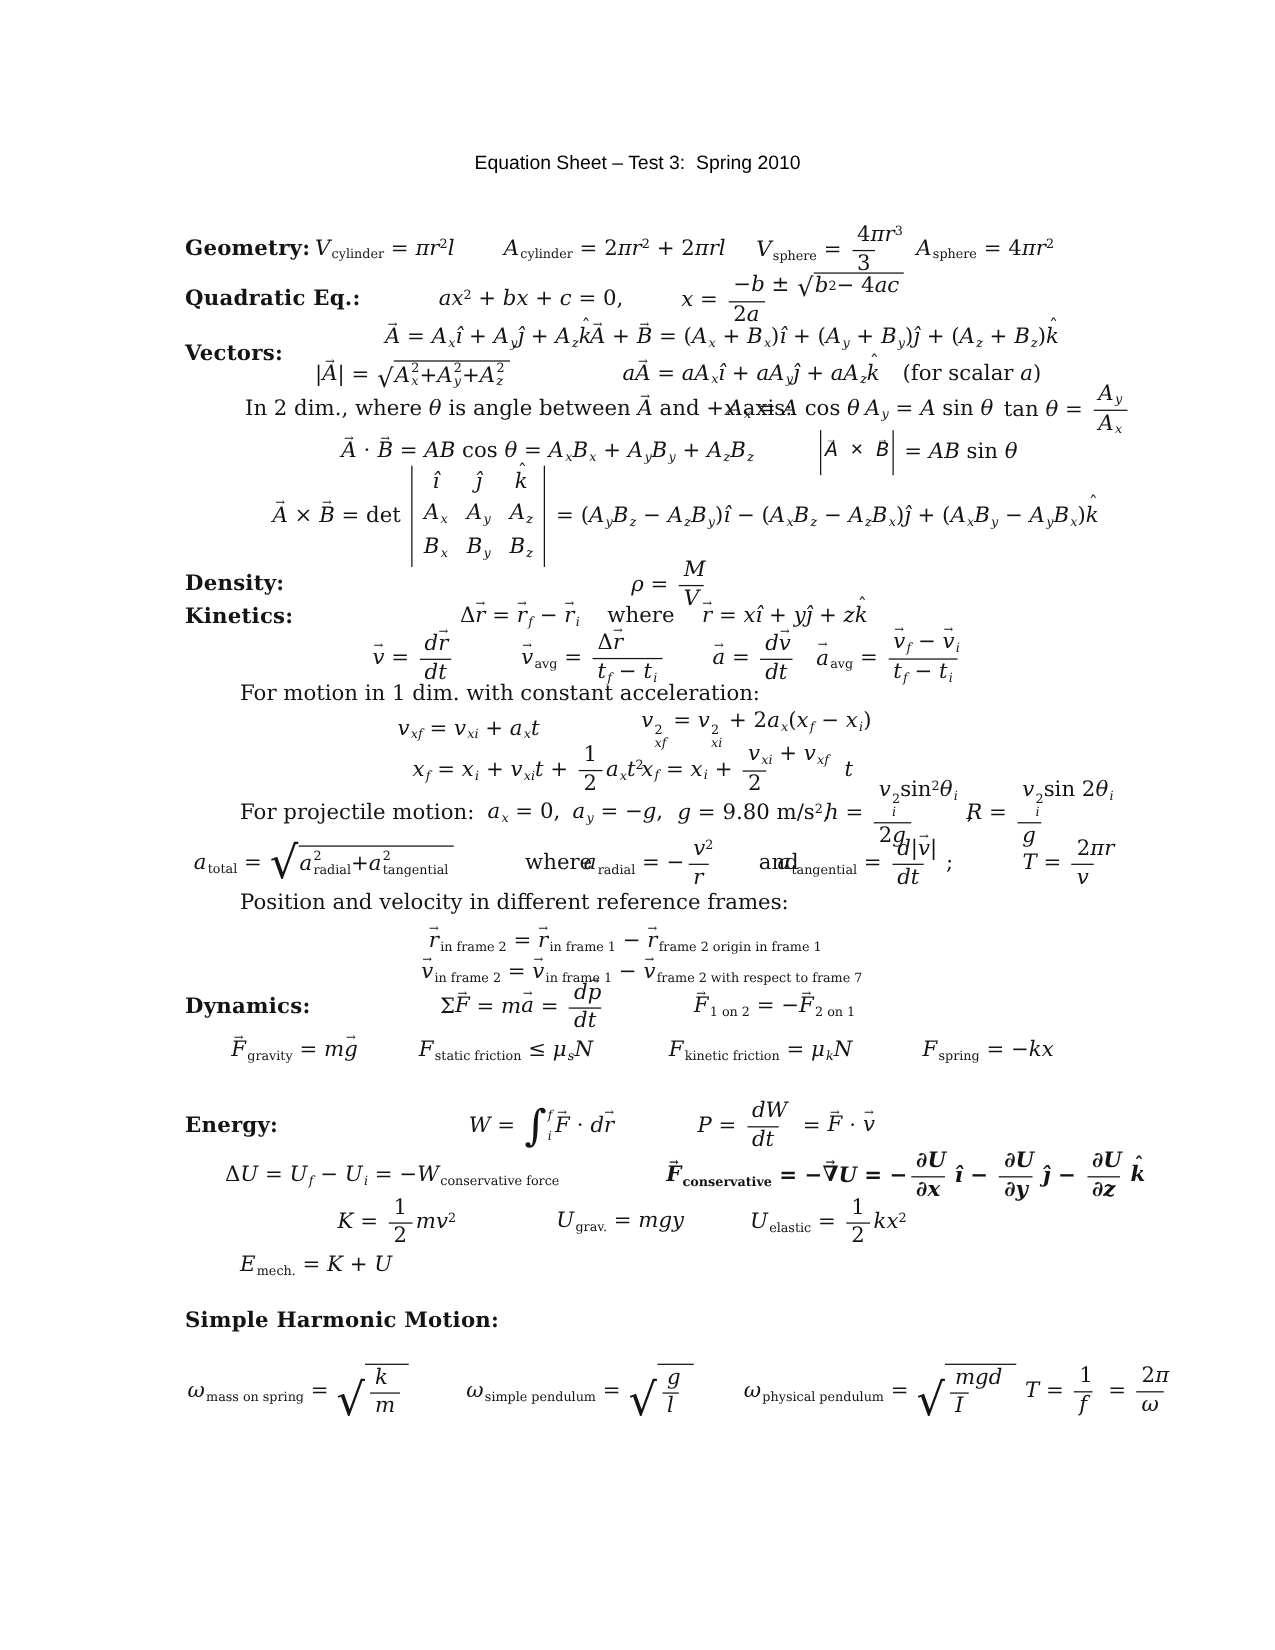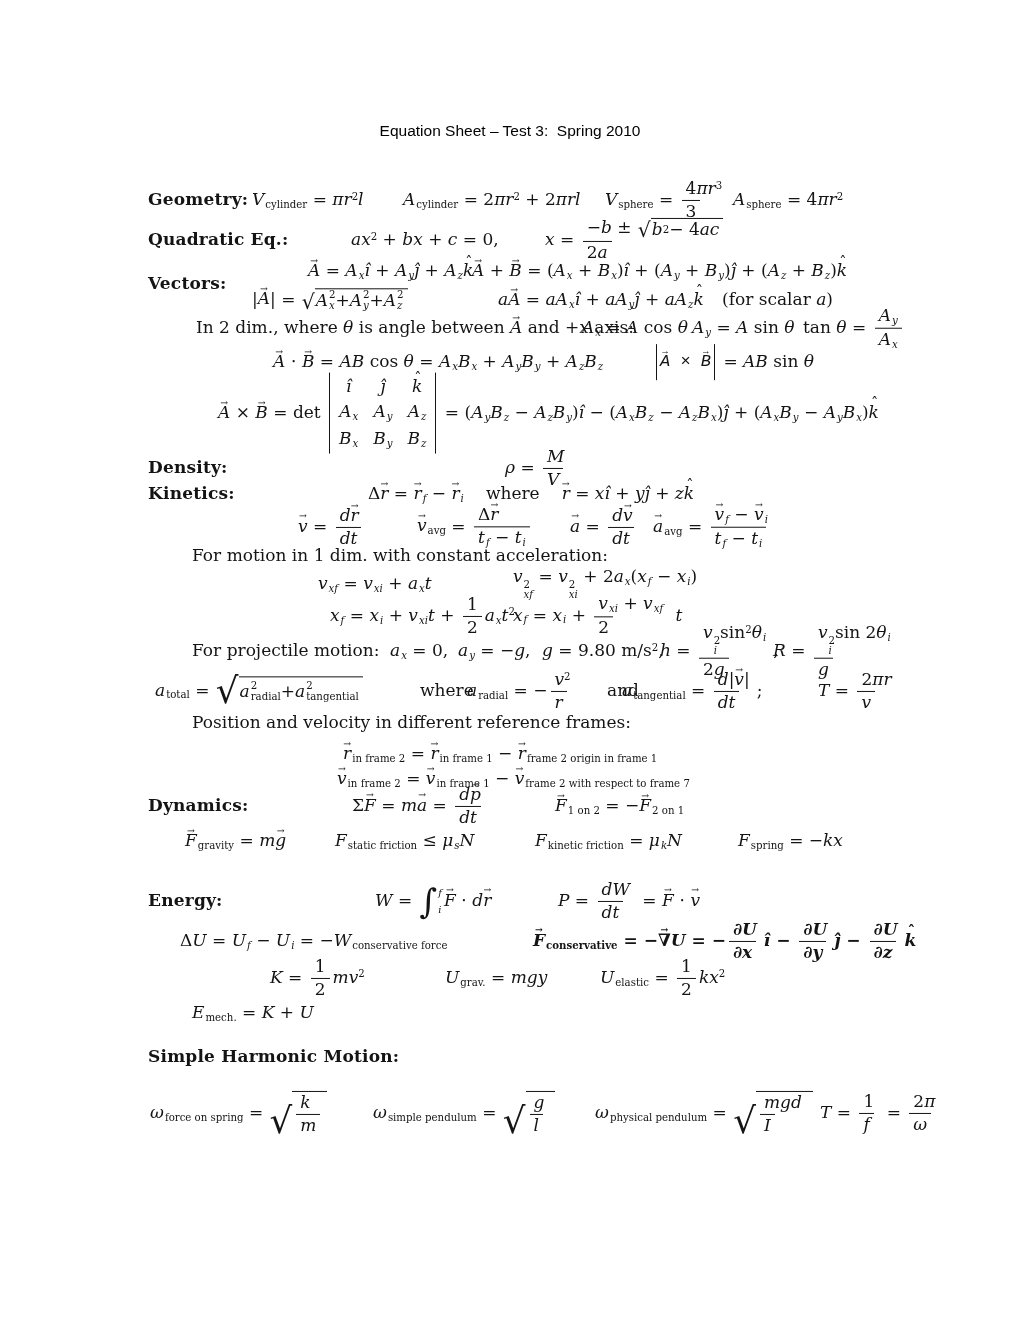--- a/index.html
+++ b/index.html
@@ -239,21 +239,21 @@
         <span class="n">1</span>
         <span class="d">2</span>
       </span><i>mv</i><sup>2</sup></div>
     <div class="item" style="left: 445px; top: 978px;"><i>U</i><sub>grav.</sub> = <i>mgy</i></div>
     <div class="item" style="left: 600px; top: 978px;"><i>U</i><sub>elastic</sub> = <span class="f">
         <span class="n">1</span>
         <span class="d">2</span>
       </span><i>kx</i><sup>2</sup></div>
     <div class="item" style="left: 192px; top: 1013px;"><i>E</i><sub>mech.</sub> = <i>K</i> + <i>U</i></div>
     <div class="item label" style="left: 148px; top: 1057px;">Simple Harmonic Motion:</div>
-    <div class="item" style="left: 150px; top: 1113px;"><i>ω</i><sub>force on spring</sub> = <span class="sq sq2">
+    <div class="item" style="left: 150px; top: 1113px;"><i>ω</i><sub>mass on spring</sub> = <span class="sq sq2">
         <span class="rx">√</span>
         <span class="r">
           <span class="f">
             <span class="n"><i>k</i></span>
             <span class="d"><i>m</i></span>
           </span>
         </span>
       </span></div>
     <div class="item" style="left: 373px; top: 1113px;"><i>ω</i><sub>simple pendulum</sub> = <span class="sq sq2">
         <span class="rx">√</span>

